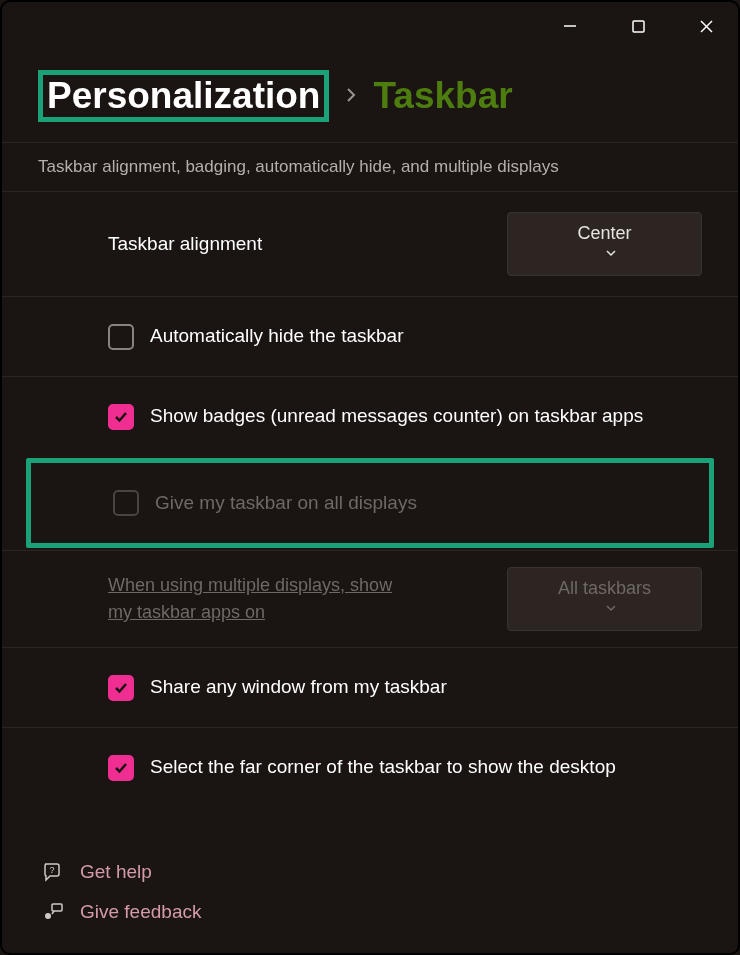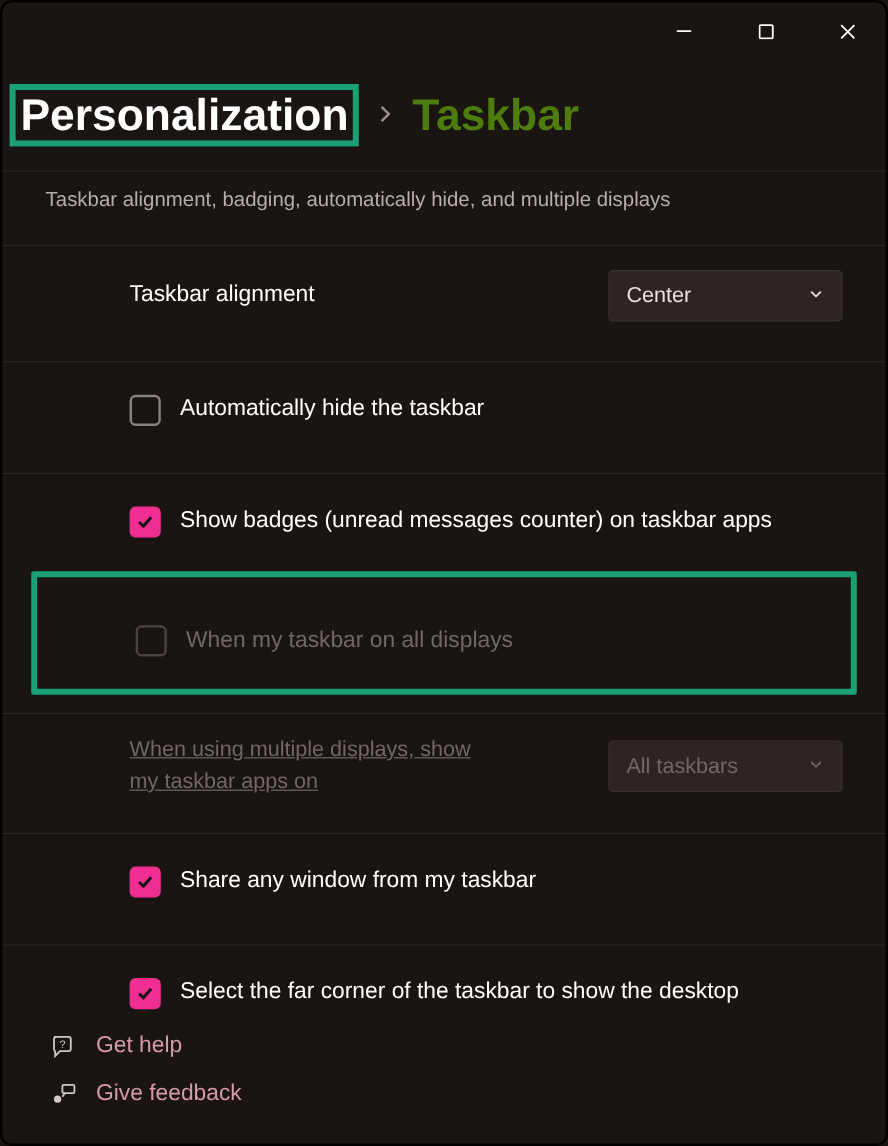--- a/index.html
+++ b/index.html
@@ -32,21 +32,21 @@
       display: flex;
       align-items: center;
       justify-content: center;
       color: #ffffff;
       cursor: pointer;
     }
     .breadcrumb {
       display: flex;
       align-items: center;
       gap: 12px;
-      padding: 68px 20px 20px 6px;
+      padding: 68px 20px 20px 36px;
     }
     .breadcrumb-parent {
       font-size: 37px;
       font-weight: 600;
       color: #ffffff;
       padding: 0 4px;
       border: 5px solid #1aa177;
     }
     .breadcrumb-sep {
       font-size: 28px;
@@ -69,21 +69,20 @@
       flex-direction: column;
     }
     .setting-row {
       display: flex;
       align-items: center;
       padding: 20px 36px 20px 106px;
       border-top: 1px solid #2c2522;
       min-height: 80px;
       gap: 16px;
       position: relative;
-      margin-top: 13px;
     }
     .setting-row.with-dropdown {
       justify-content: space-between;
     }
     .setting-label {
       font-size: 19px;
       color: #ffffff;
       flex: 1;
       line-height: 1.4;
     }
@@ -95,20 +94,21 @@
       border: 1px solid #3a3230;
       border-radius: 4px;
       padding: 10px 14px;
       display: flex;
       align-items: center;
       justify-content: space-between;
       min-width: 195px;
       font-size: 18px;
       color: #e8e2df;
       cursor: pointer;
+      flex-direction: column;
     }
     .dropdown.disabled {
       color: #6f6864;
       cursor: default;
     }
     .chevron-down {
       width: 14px;
       height: 14px;
       margin-left: 12px;
     }
@@ -247,21 +247,21 @@
       <svg class="check-mark" viewBox="0 0 16 16">
           <polyline points="3,8 6.5,11.5 13,4" fill="none" stroke="#1a1412" stroke-width="2.5"></polyline>
         </svg>
     </div>
     <span class="setting-label">Show badges (unread messages counter) on taskbar apps</span>
   </div>
 
   <div class="highlighted-row">
     <div class="setting-row checkbox-row">
       <div class="checkbox disabled"></div>
-      <span class="setting-label disabled">When my taskbar on all displays</span>
+      <span class="setting-label disabled">Give my taskbar on all displays</span>
     </div>
   </div>
 
   <div class="setting-row with-dropdown multi-display-row">
     <span class="multi-display-label">When using multiple displays, show my taskbar apps on</span>
     <div class="dropdown disabled">
       <span>All taskbars</span>
       <span>
         <svg class="chevron-down" viewBox="0 0 14 14">
             <polyline points="3,5 7,9 11,5" fill="none" stroke="currentColor" stroke-width="1.5"></polyline>

